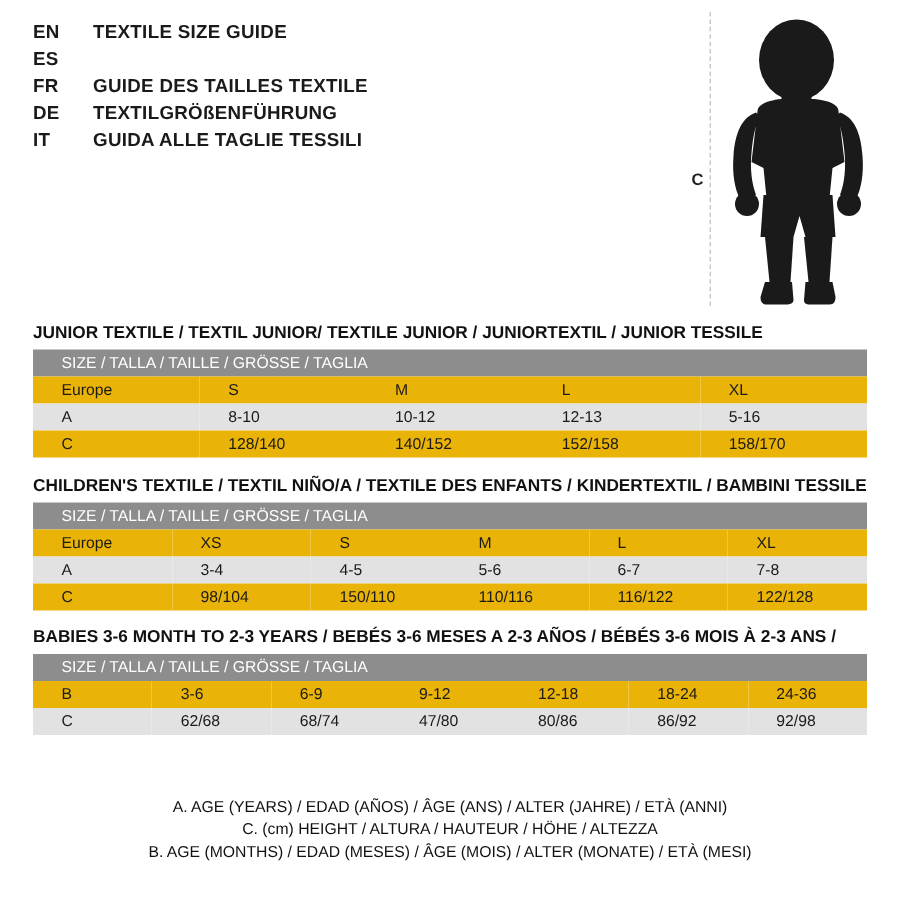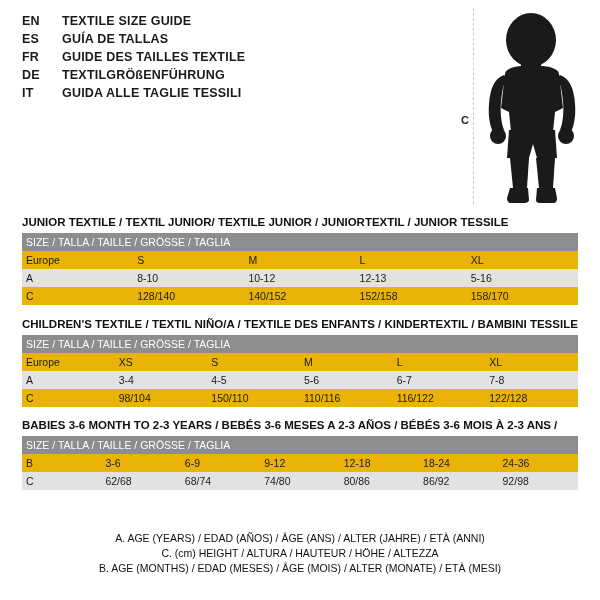--- a/index.html
+++ b/index.html
@@ -94,21 +94,21 @@
   .section-title.two-line {
     line-height: 14px;
   }
   table.size-table {
     border-collapse: collapse;
     width: 100%;
     font-size: 10.5px;
     table-layout: fixed;
   }
   table.size-table td, table.size-table th {
-    padding: 3px 0 3px 4px;
+    padding: 3px 0 3px 19px;
     text-align: left;
     font-weight: normal;
     color: #1a1a1a;
     border: none;
   }
   tr.head-row {
     background: #8d8d8d;
     color: #ffffff;
   }
   tr.head-row td {
@@ -146,21 +146,20 @@
 
 <div class="page">
 
   <div class="header">
     <div class="lang-row">
       <span class="lang-code">EN</span>
       <span class="lang-title">TEXTILE SIZE GUIDE</span>
     </div>
     <div class="lang-row">
       <span class="lang-code">ES</span>
-      <span class="lang-title">GUÍA DE TALLAS</span>
     </div>
     <div class="lang-row">
       <span class="lang-code">FR</span>
       <span class="lang-title">GUIDE DES TAILLES TEXTILE</span>
     </div>
     <div class="lang-row">
       <span class="lang-code">DE</span>
       <span class="lang-title">TEXTILGRÖßENFÜHRUNG</span>
     </div>
     <div class="lang-row">
@@ -289,21 +288,21 @@
           <td>6-9</td>
           <td>9-12</td>
           <td>12-18</td>
           <td>18-24</td>
           <td>24-36</td>
         </tr>
         <tr class="alt-row">
           <td class="first-col">C</td>
           <td>62/68</td>
           <td>68/74</td>
-          <td>74/80</td>
+          <td>47/80</td>
           <td>80/86</td>
           <td>86/92</td>
           <td>92/98</td>
         </tr>
       </tbody>
     </table>
   </div>
 
   <div class="legend">
     <div>A. AGE (YEARS) / EDAD (AÑOS) / ÂGE (ANS) / ALTER (JAHRE) / ETÀ (ANNI)</div>

